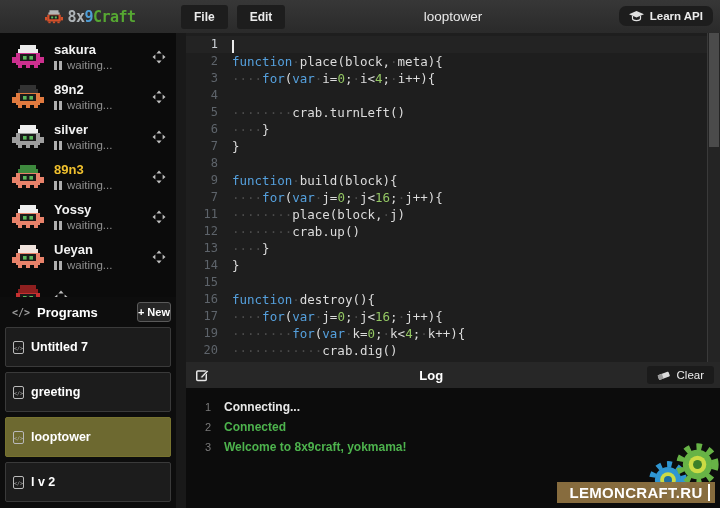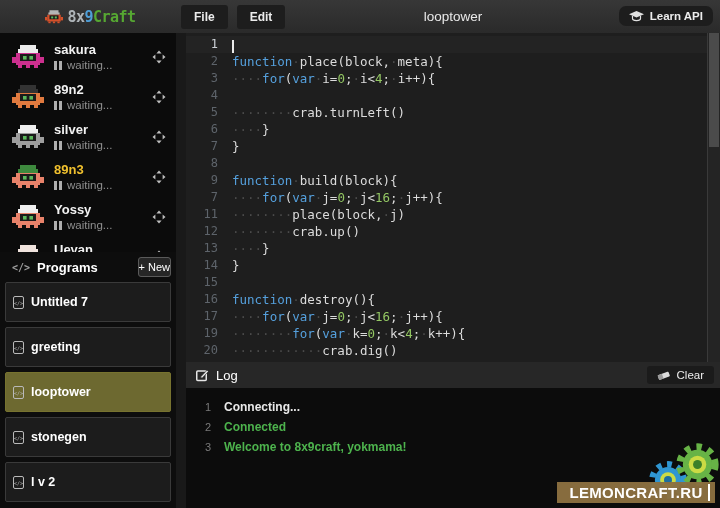--- a/index.html
+++ b/index.html
@@ -32,21 +32,21 @@
   .player-row .player-name.selected { color:#f1c12e; }
   .player-status { display:flex; align-items:center; color:#8f8f8f; font-size:11.5px; margin-top:2px; }
   .pbar { width:3px; height:9px; background:#aeaeae; display:inline-block; margin-right:2px; }
   .pbar + .pbar { margin-right:5px; }
   .move-icon { flex:none; opacity:0.9; cursor:pointer; }
 
   .programs { background:#0d0d0d; padding-bottom:1px; }
   .programs-header { height:30px; display:flex; align-items:center; padding:0 5px 0 12px; }
   .code-tag { color:#9d9d9d; font-size:10px; font-weight:700; font-family:"DejaVu Sans Mono",monospace; margin-right:7px; }
   .programs-title { color:#ffffff; font-weight:700; font-size:13px; flex:1; }
-  .new-btn { background:#262626; border:1px solid #5a5a5a; color:#fff; font-weight:400; font-size:11px;
+  .new-btn { background:#262626; border:1px solid #5a5a5a; color:#fff; font-weight:700; font-size:11px;
              padding:3px 0; border-radius:3px; cursor:pointer; }
   .program-item { margin:0 5px 5px 5px; background:#1c1c1c; border:1px solid #3a3a3a; border-radius:2px;
                   height:40px; display:flex; align-items:center; padding:0 7px; gap:7px; cursor:pointer; }
   .program-item.selected { background:#6d6930; border-color:#77732f; }
   .program-label { color:#fff; font-weight:700; font-size:12.5px; }
 
   
   .content { position:absolute; left:186px; top:33px; right:0; bottom:0; display:flex; flex-direction:column; }
   .editor { height:329px; background:#1e1e1e; position:relative; overflow:hidden;
             font-family:"DejaVu Sans Mono", monospace; font-size:12.5px; padding-top:3px; cursor:text; }
@@ -56,21 +56,21 @@
   .code-line.active .line-num { color:#ccd1d6; }
   .tk-kw { color:#55a0dd; } .tk-nm { color:#93c763; } .tk-pl { color:#dcdcdc; } .tk-ws { color:#4a4a4a; }
   .cursor { display:none; width:2px; height:13px; background:#eaeaea; vertical-align:middle; margin-top:2px; }
   .cursor.show { display:inline-block; }
   .editor-scrollbar { position:absolute; top:0; right:0; width:13px; height:100%;
                       background:#242424; border-left:1px solid #3a3a3a; }
   .editor-thumb { position:absolute; top:0; left:1px; right:1px; height:114px; background:#4b4b4b; cursor:grab; }
 
   
   .log-header { height:26px; background:#272727; display:flex; align-items:center; padding:0 6px 0 10px; }
-  .log-title { color:#fff; font-weight:400; font-size:13px; margin-left:7px; flex:1; }
+  .log-title { color:#fff; font-weight:700; font-size:13px; margin-left:7px; flex:1;text-align:center; }
   .clear-btn { background:#1b1b1b; color:#ececec; font-weight:400; font-size:11.5px; padding:3px 10px;
                border-radius:3px; display:flex; align-items:center; gap:6px; border:none; cursor:pointer; }
   .log-content { flex:1; background:#0c0c0c; padding-top:9px; font-size:12px; font-weight:700; }
   .log-entry { display:flex; align-items:center; height:20px; }
   .log-num { width:38px; text-align:right; color:#7a7a7a; font-weight:400; padding-right:13px; font-size:11px; flex:none; }
 
   
   .gear { position:absolute; z-index:5; }
   .gear-blue { left:647px; top:459px; }
   .gear-green { left:674px; top:441px; }
@@ -345,27 +345,20 @@
 
         <div class="program-item selected">
           <svg width="11" height="13" viewBox="0 0 11 13">
             <rect x="0.5" y="0.5" width="10" height="12" rx="1.5" fill="none" stroke="#b9b9b9"></rect>
             <text x="5.5" y="8.6" font-size="5" fill="#b9b9b9" text-anchor="middle" font-family="monospace">&lt;/&gt;</text>
           </svg>
           <span class="program-label">looptower</span>
         </div>
 
 
-        <div class="program-item">
-          <svg width="11" height="13" viewBox="0 0 11 13">
-            <rect x="0.5" y="0.5" width="10" height="12" rx="1.5" fill="none" stroke="#b9b9b9"></rect>
-            <text x="5.5" y="8.6" font-size="5" fill="#b9b9b9" text-anchor="middle" font-family="monospace">&lt;/&gt;</text>
-          </svg>
-          <span class="program-label">stonegen</span>
-        </div>
 
         <div class="program-item">
           <svg width="11" height="13" viewBox="0 0 11 13">
             <rect x="0.5" y="0.5" width="10" height="12" rx="1.5" fill="none" stroke="#b9b9b9"></rect>
             <text x="5.5" y="8.6" font-size="5" fill="#b9b9b9" text-anchor="middle" font-family="monospace">&lt;/&gt;</text>
           </svg>
           <span class="program-label">l v 2</span>
         </div>
       </div>
   </div>

